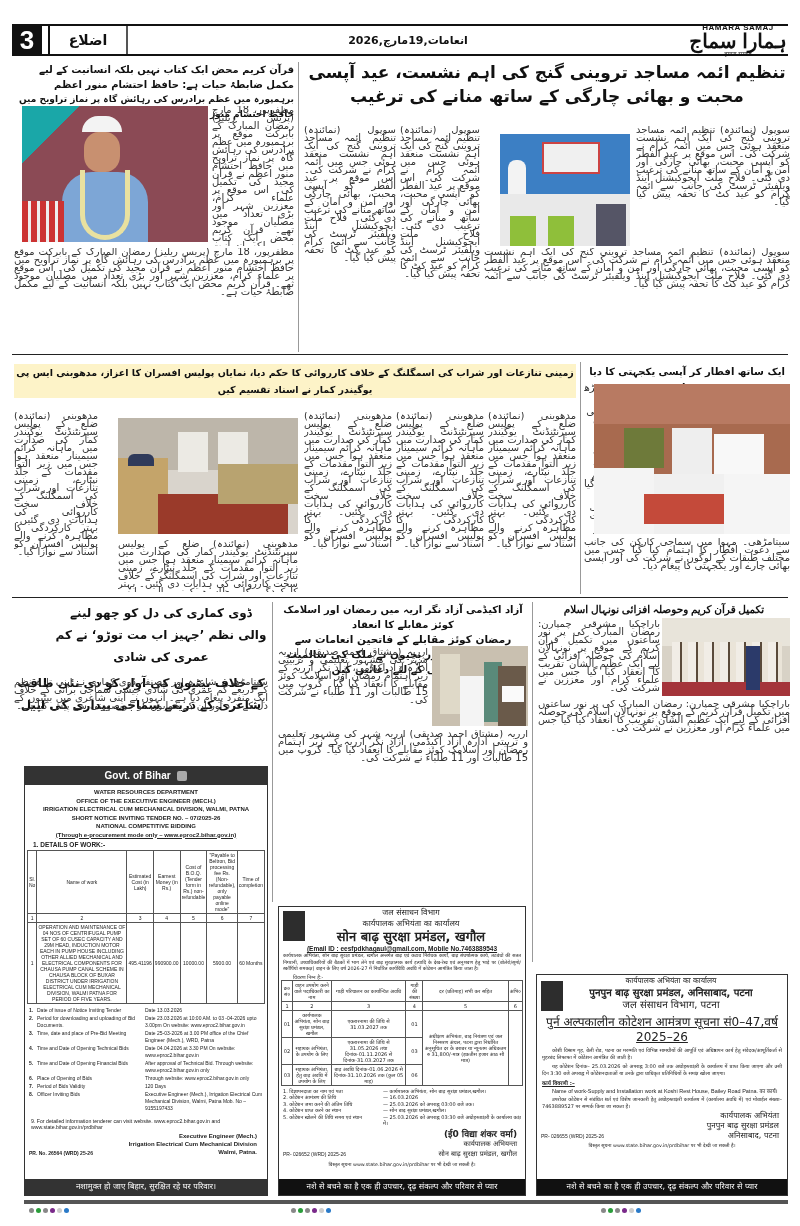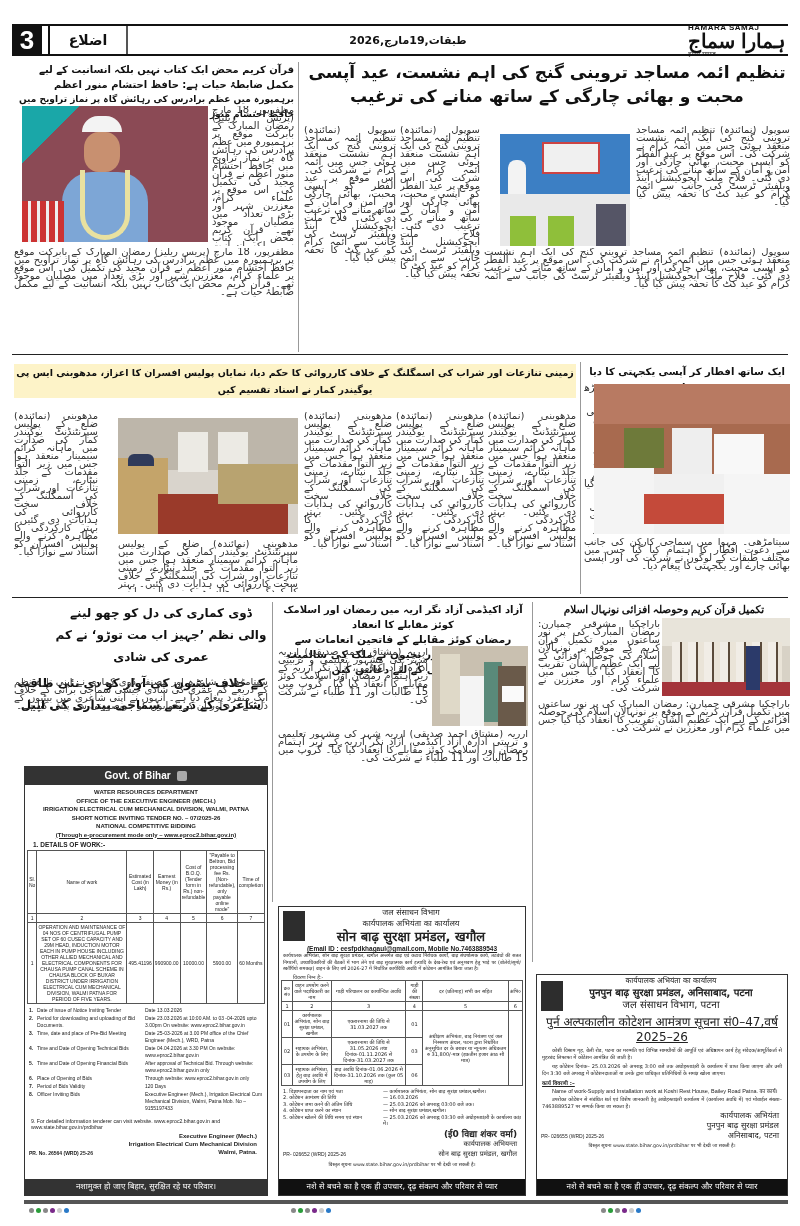--- a/index.html
+++ b/index.html
@@ -3,21 +3,21 @@
 <meta charset="utf-8">
 <style>
   * { box-sizing: border-box; margin: 0; padding: 0; }
   body { width: 800px; height: 1226px; background: #fff; font-family: "DejaVu Sans", sans-serif; color: #111; position: relative; overflow: hidden; }
   .abs { position: absolute; }
   
   .masthead { left: 12px; top: 24px; width: 776px; height: 32px; border-top: 2px solid #111; border-bottom: 2px solid #111; display: flex; align-items: center; }
   .page-num { width: 30px; height: 28px; background: #111; color: #fff; font-family: "Liberation Sans", sans-serif; font-weight: 700; font-size: 26px; display: flex; align-items: center; justify-content: center; }
   .section-box { width: 80px; height: 28px; margin-left: 6px; border-left: 2px solid #111; border-right: 2px solid #555; display: flex; align-items: center; justify-content: center; font-size: 14px; font-weight: 700; }
   .date { flex: 1; text-align: center; font-size: 11px; font-weight: 700; }
-  .logo { width: 100px; text-align: left; font-family: "Liberation Sans", sans-serif; }
+  .logo { width: 100px; text-align: center; font-family: "Liberation Sans", sans-serif; }
   .logo .en { font-size: 8px; font-weight: 700; letter-spacing: .5px; }
   .logo .ur { font-size: 20px; font-weight: 900; line-height: 18px; }
   .logo .hi { font-size: 6px; }
   .headline { direction: rtl; text-align: right; font-weight: 700; color: #111; }
   .body-text { font-size: 10px; line-height: 8px; color: #333; direction: rtl; text-align: justify; overflow: hidden; }
   .black-bar { background: #111; color: #fff; font-weight: 700; direction: rtl; text-align: center; }
   .yellow-bar { background: #fdf3c8; color: #111; font-weight: 700; direction: rtl; text-align: center; }
   .photo { overflow: hidden; }
   .rule-v { background: #999; width: 1px; }
   .rule-h { background: #222; height: 1px; }
@@ -29,21 +29,21 @@
   table.tender td, table.tender th { border: 1px solid #555; font-size: 5px; padding: 1px; text-align: center; font-weight: 400; vertical-align: middle; }
   .dots span { display: inline-block; width: 5px; height: 5px; border-radius: 50%; margin: 0 1px; }
   .strip { height: 4px; background: #555; }
 </style>
 </head>
 <body>
 
 <div class="abs masthead">
   <div class="page-num">3</div>
   <div class="section-box">اضلاع</div>
-  <div class="date">طبقات,19مارچ,2026</div>
+  <div class="date">انعامات,19مارچ,2026</div>
   <div class="logo">
     <div class="en">HAMARA SAMAJ</div>
     <div class="ur">ہمارا سماج</div>
     <div class="hi">हमारा समाज</div>
   </div>
 </div>
 
 <div class="abs" style="left:14px;top:62px;width:280px;">
   <div class="headline" style="font-size:10px;line-height:15px;">قرآن کریم محض ایک کتاب نہیں بلکہ انسانیت کے لیے مکمل ضابطۂ حیات ہے: حافظ احتشام منور اعظم</div>
   <div class="headline" style="font-size:9px;line-height:15px;">برہمپورہ میں عظم برادرس کی رہائش گاہ پر نماز تراویح میں حافظ احتشام منور اعظم کی تکمیل قرآن مجید</div>

